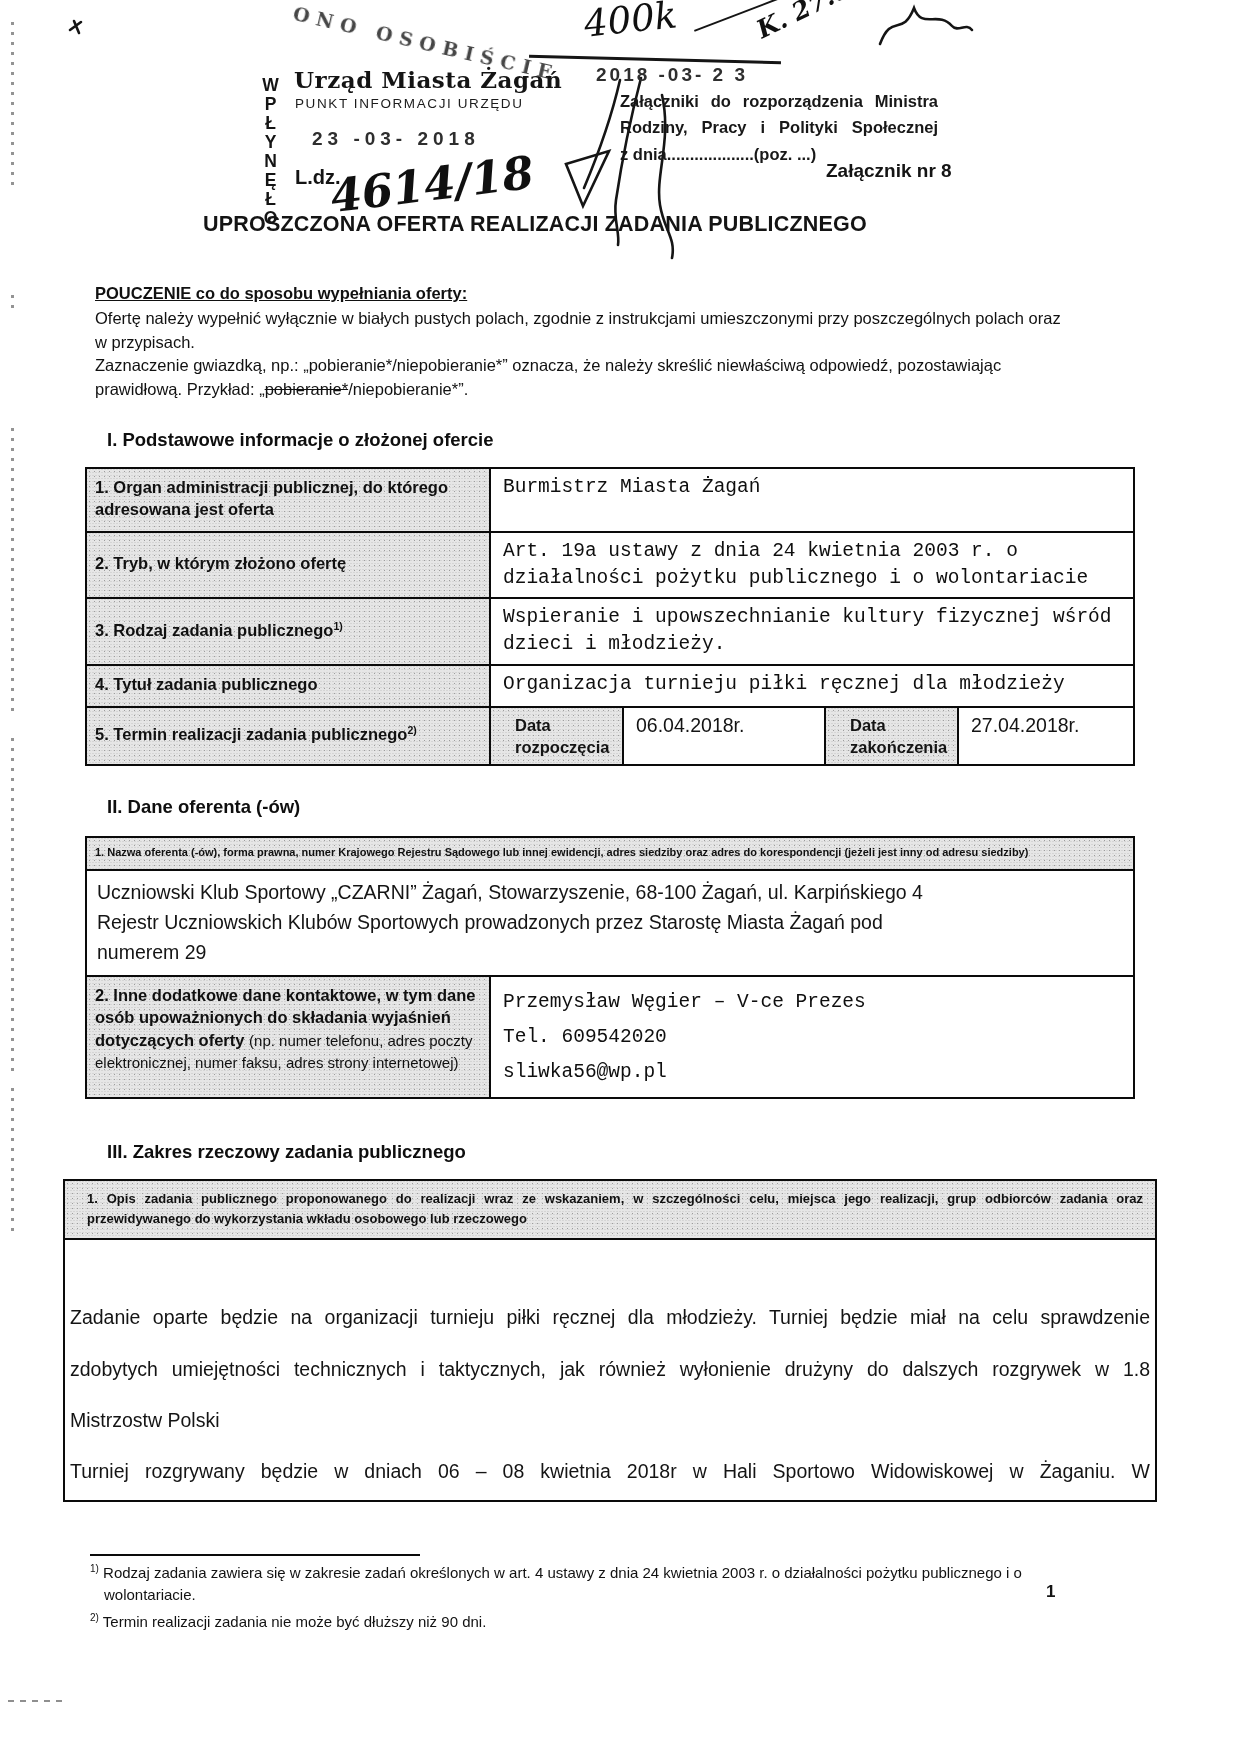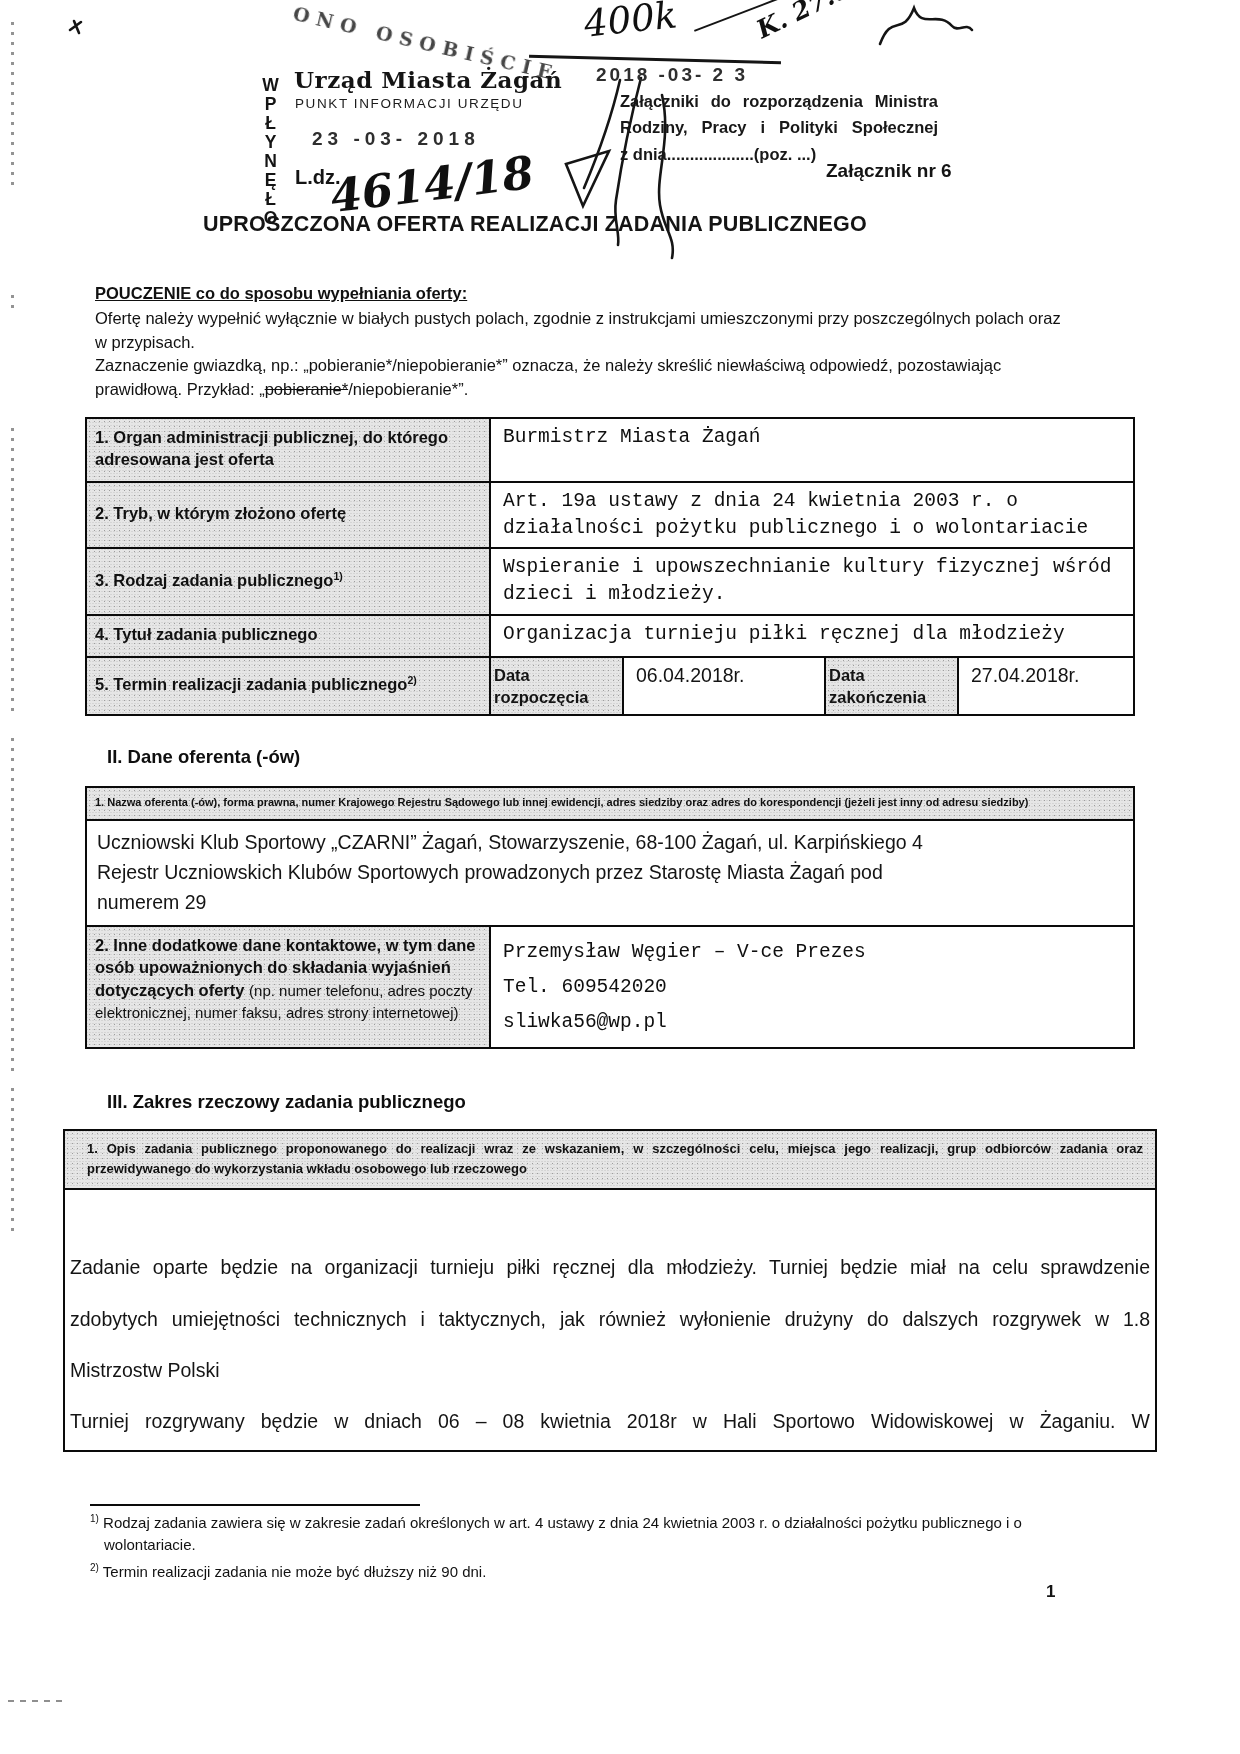--- a/index.html
+++ b/index.html
@@ -64,21 +64,21 @@
   .t3{margin-left:63px;width:1090px;margin-top:16px;}
   .tr{display:flex;border-top:2.2px solid #0a0a0a;}
   .tr:first-child{border-top:none;}
   .td{box-sizing:border-box;}
   .cell-gray{background-color:#e6e6e6;
     background-image:radial-gradient(#9d9d9d .8px,transparent .95px),radial-gradient(#c4c4c4 .8px,transparent .95px);
     background-size:5px 5px,3px 3px;background-position:0 0,1.5px 2px;}
   .lab{width:402px;font-weight:bold;font-size:16.5px;line-height:1.35;padding:7px 10px 10px 8px;color:#101010;}
   .val{flex:1;border-left:2.2px solid #0a0a0a;font-size:19.5px;line-height:1.38;padding:5px 10px 6px 12px;color:#0f0f0f;font-family:Liberation Mono, monospace;}
   .sub{border-left:2.2px solid #0a0a0a;box-sizing:border-box;}
-  .dlab{width:133px;font-weight:bold;font-size:16.5px;line-height:1.35;padding:6px 3px;}
+  .dlab{width:133px;font-weight:bold;font-size:16.5px;line-height:1.35;padding:6px 24px;}
   .dval{width:202px;font-size:19.5px;padding:6px 8px 6px 12px;}
   .dval2{flex:1;font-size:19.5px;padding:6px 8px 6px 12px;}
   sup{font-size:10.5px;vertical-align:super;line-height:0;}
 
   .hdr-row{font-weight:bold;font-size:11px;line-height:1.5;padding:6px 2px 8px 8px;
     text-align:justify;color:#101010;}
   .free-row{font-size:19.5px;line-height:1.55;padding:6px 10px 8px 10px;border-top:2.2px solid #0a0a0a;}
   .free-row .ln{min-height:30px;}
 
   .t3 .hdr-row{font-size:13px;padding:8px 12px 10px 22px;border-bottom:2.6px solid #0a0a0a;}
@@ -134,31 +134,32 @@
       <div class="stamp-date stampish">23 -03- 2018</div>
       <div class="stamp-ldz">L.dz.</div>
     </div>
     <div class="hand hand-ldz">4614/18</div>
 
     <div class="attach">
       <div class="attach-line j">Załączniki do rozporządzenia Ministra</div>
       <div class="attach-line j">Rodziny, Pracy i Polityki Społecznej</div>
       <div class="attach-line">z dnia...................(poz. ...)</div>
     </div>
-    <div class="attach-label">Załącznik nr 6</div>
+    <div class="attach-label">Załącznik nr 8</div>
 
     <div class="title">UPROSZCZONA OFERTA REALIZACJI ZADANIA PUBLICZNEGO</div>
   </div>
 
   <div class="pouczenie">
     <div class="p-head">POUCZENIE co do sposobu wypełniania oferty:</div>
     <div class="p-body"><span>Ofertę należy wypełnić wyłącznie w białych pustych polach, zgodnie z instrukcjami umieszczonymi przy poszczególnych polach oraz w przypisach.</span></div>
     <div class="p-body"><span>Zaznaczenie gwiazdką, np.: „pobieranie*/niepobieranie*” oznacza, że należy skreślić niewłaściwą odpowiedź, pozostawiając prawidłową. Przykład: „</span><span class="strike">pobieranie*</span><span>/niepobieranie*”.</span></div>
   </div>
 
+  <div class="sec-h h1">I. Podstawowe informacje o złożonej ofercie</div>
 
   <div class="tbl t1">
     <div class="tr" style="min-height:58px;">
       <div class="td lab cell-gray"><span>1. Organ administracji publicznej, do którego adresowana jest oferta</span></div>
       <div class="td val">Burmistrz Miasta Żagań</div>
     </div>
     <div class="tr" style="min-height:58px;">
       <div class="td lab cell-gray" style="display:flex;align-items:center;">
           <span>2. Tryb, w którym złożono ofertę</span>
         </div>

